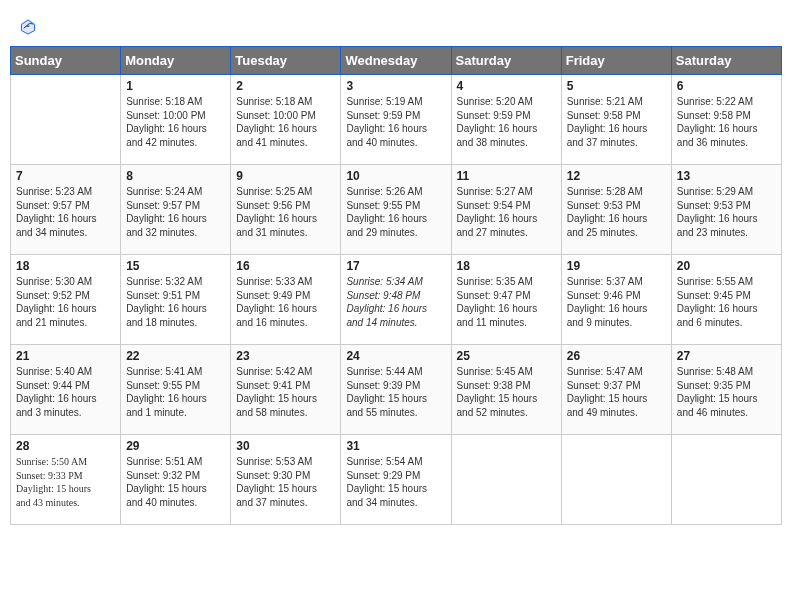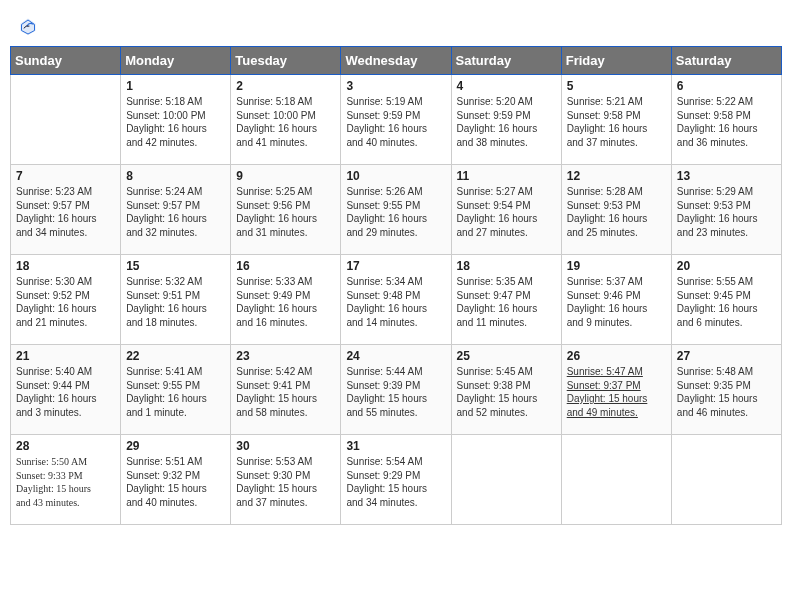--- a/index.html
+++ b/index.html
@@ -244,21 +244,21 @@
         </td>
         <td>
           <span class="day-number">16</span>
           <div class="cell-content" style="white-space: pre-line;">Sunrise: 5:33 AM
 Sunset: 9:49 PM
 Daylight: 16 hours
 and 16 minutes.</div>
         </td>
         <td>
           <span class="day-number">17</span>
-          <div class="cell-content" style="white-space: pre-line;">Sunrise: 5:34 AM
+          <div class="cell-content" style="white-space: pre-line; font-style: italic;">Sunrise: 5:34 AM
 Sunset: 9:48 PM
 Daylight: 16 hours
 and 14 minutes.</div>
         </td>
         <td>
           <span class="day-number">18</span>
           <div class="cell-content" style="white-space: pre-line;">Sunrise: 5:35 AM
 Sunset: 9:47 PM
 Daylight: 16 hours
 and 11 minutes.</div>
@@ -309,21 +309,21 @@
         </td>
         <td>
           <span class="day-number">25</span>
           <div class="cell-content" style="white-space: pre-line;">Sunrise: 5:45 AM
 Sunset: 9:38 PM
 Daylight: 15 hours
 and 52 minutes.</div>
         </td>
         <td>
           <span class="day-number">26</span>
-          <div class="cell-content" style="white-space: pre-line; text-decoration: underline;">Sunrise: 5:47 AM
+          <div class="cell-content" style="white-space: pre-line;">Sunrise: 5:47 AM
 Sunset: 9:37 PM
 Daylight: 15 hours
 and 49 minutes.</div>
         </td>
         <td>
           <span class="day-number">27</span>
           <div class="cell-content" style="white-space: pre-line;">Sunrise: 5:48 AM
 Sunset: 9:35 PM
 Daylight: 15 hours
 and 46 minutes.</div>

